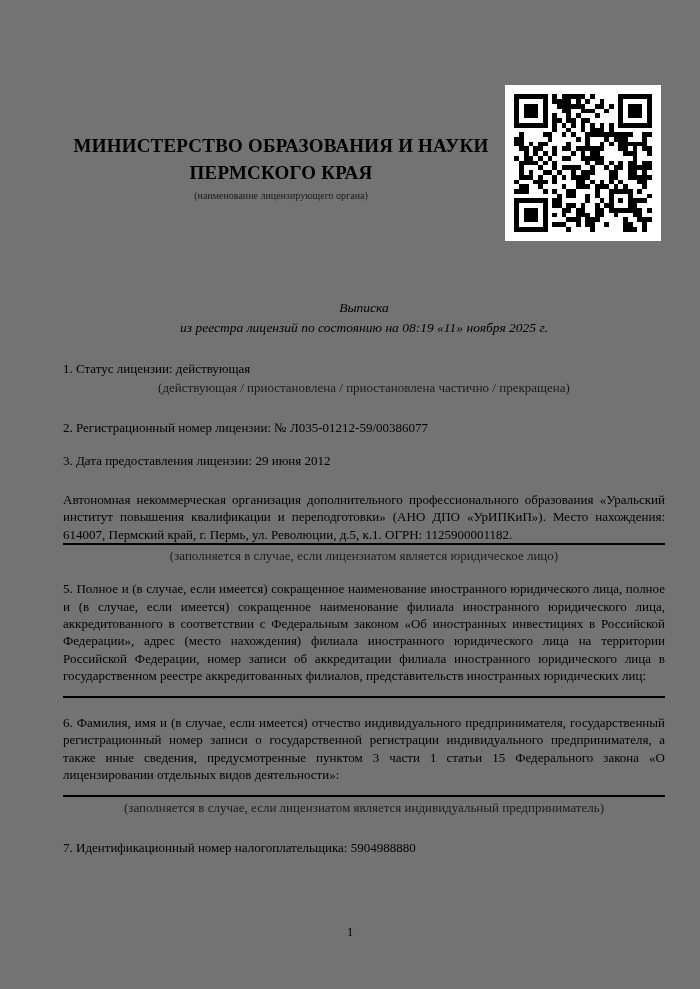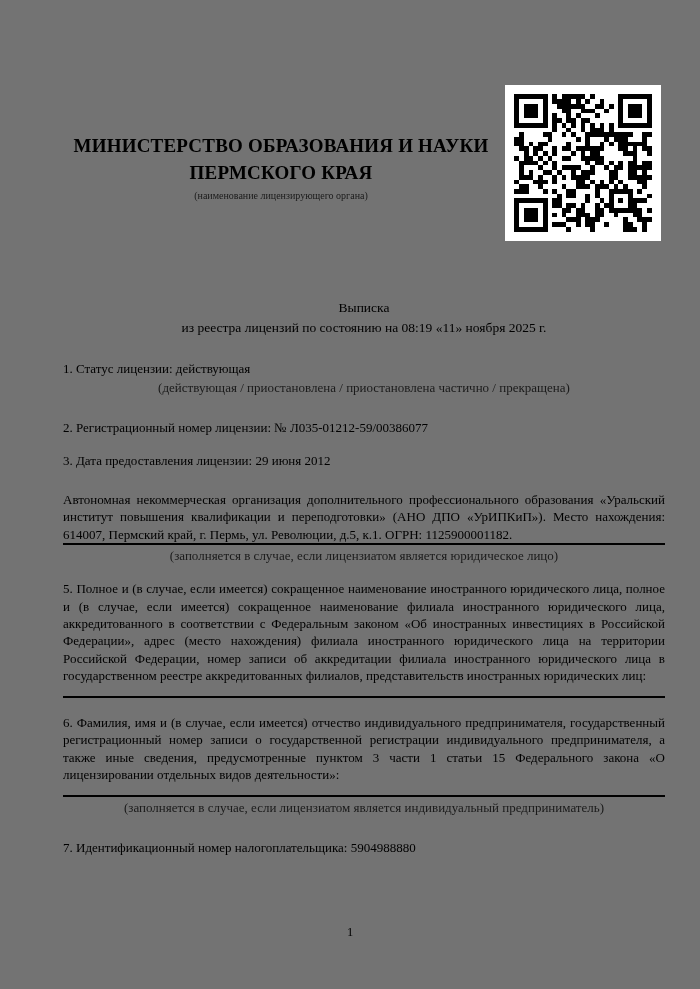--- a/index.html
+++ b/index.html
@@ -38,20 +38,21 @@
     color: #1a1a1a;
   }
   .ministry .small-caption { margin-top: 3px; }
 
   
   .doc-title {
     margin-top: 52px;
     text-align: center;
     font-size: 13.5px;
     line-height: 20px;
+    font-style: italic;
   }
 
   
   .item { margin-top: 16px; }
   .item.gap-lg { margin-top: 22px; }
   .body-text {
     font-size: 13px;
     line-height: 17.3px;
     margin: 0;
   }

